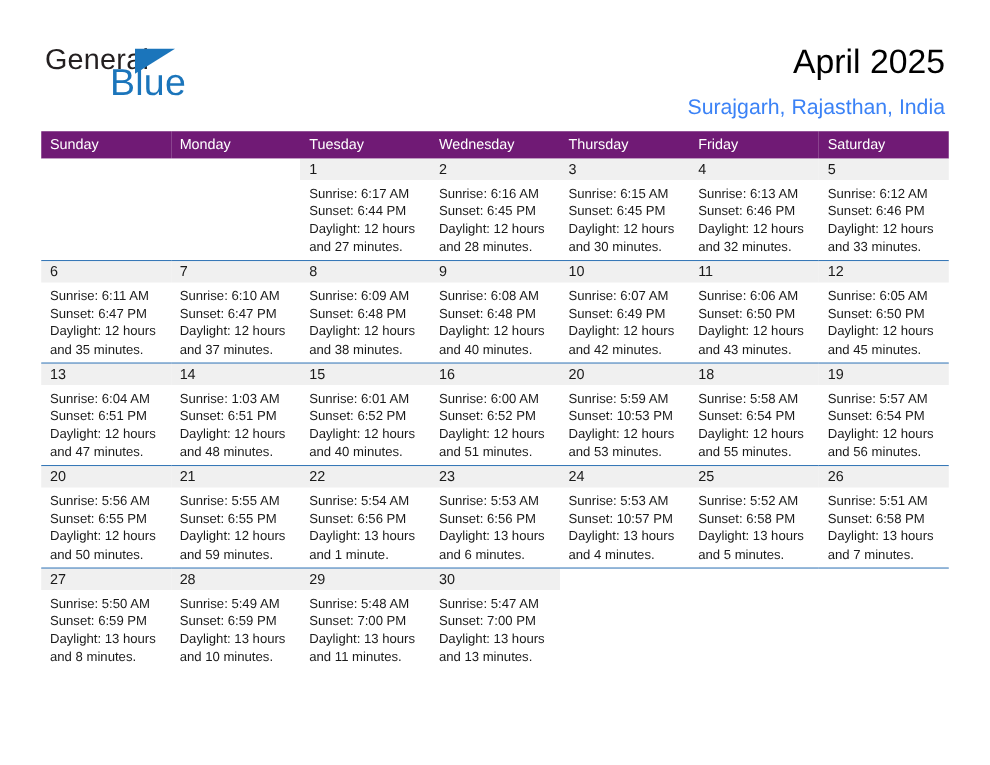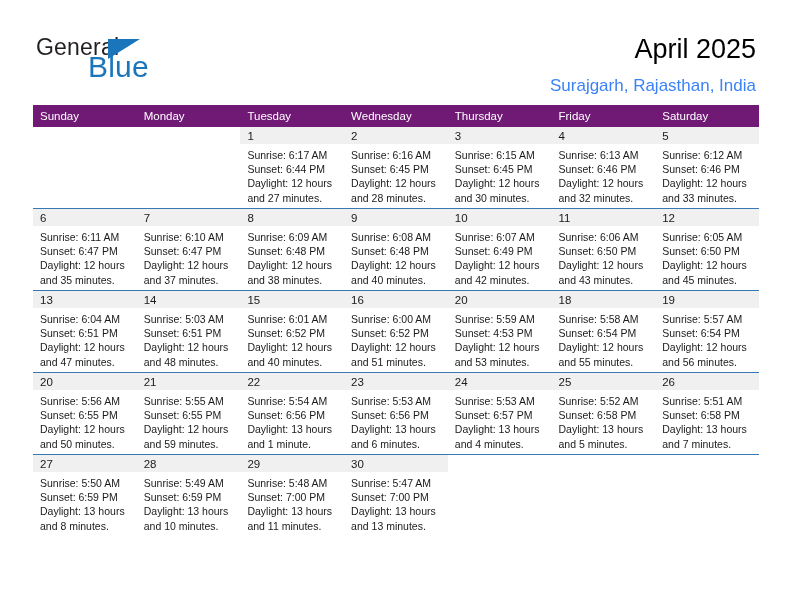--- a/index.html
+++ b/index.html
@@ -339,21 +339,21 @@
               <div>Sunset: 6:51 PM</div>
               <div>Daylight: 12 hours</div>
               <div>and 47 minutes.</div>
             </div>
           </div>
         </td>
         <td>
           <div class="cell">
             <div class="daynum-band">14</div>
             <div class="cell-lines">
-              <div>Sunrise: 5:03 AM</div>
+              <div>Sunrise: 1:03 AM</div>
               <div>Sunset: 6:51 PM</div>
               <div>Daylight: 12 hours</div>
               <div>and 48 minutes.</div>
             </div>
           </div>
         </td>
         <td>
           <div class="cell">
             <div class="daynum-band">15</div>
             <div class="cell-lines">
@@ -373,21 +373,21 @@
               <div>Daylight: 12 hours</div>
               <div>and 51 minutes.</div>
             </div>
           </div>
         </td>
         <td>
           <div class="cell">
             <div class="daynum-band">20</div>
             <div class="cell-lines">
               <div>Sunrise: 5:59 AM</div>
-              <div>Sunset: 4:53 PM</div>
+              <div>Sunset: 10:53 PM</div>
               <div>Daylight: 12 hours</div>
               <div>and 53 minutes.</div>
             </div>
           </div>
         </td>
         <td>
           <div class="cell">
             <div class="daynum-band">18</div>
             <div class="cell-lines">
               <div>Sunrise: 5:58 AM</div>
@@ -453,21 +453,21 @@
               <div>Daylight: 13 hours</div>
               <div>and 6 minutes.</div>
             </div>
           </div>
         </td>
         <td>
           <div class="cell">
             <div class="daynum-band">24</div>
             <div class="cell-lines">
               <div>Sunrise: 5:53 AM</div>
-              <div>Sunset: 6:57 PM</div>
+              <div>Sunset: 10:57 PM</div>
               <div>Daylight: 13 hours</div>
               <div>and 4 minutes.</div>
             </div>
           </div>
         </td>
         <td>
           <div class="cell">
             <div class="daynum-band">25</div>
             <div class="cell-lines">
               <div>Sunrise: 5:52 AM</div>

